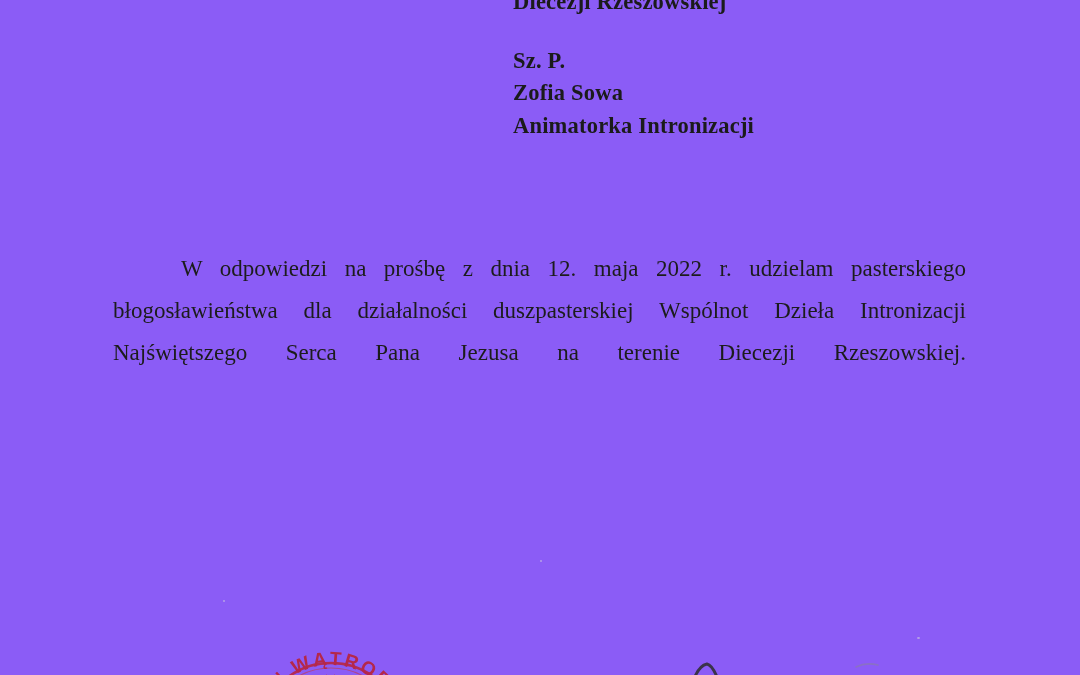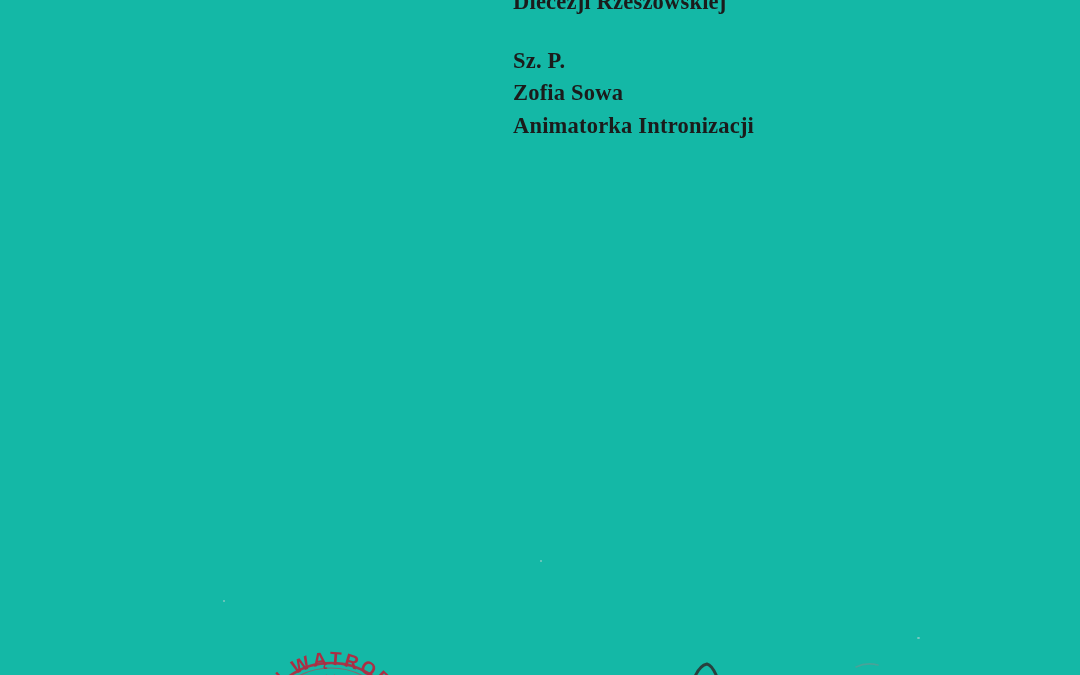--- a/index.html
+++ b/index.html
@@ -14,21 +14,21 @@
     font-family: "Liberation Serif", "DejaVu Serif", serif;
     color: #1a1a1a;
     overflow: hidden;
     position: relative;
   }
 
   .page {
     position: relative;
     width: 1080px;
     height: 675px;
-    background: #14b8a6;
+    background: #8b5cf6;
     overflow: hidden;
   }
 
   
   .addressee-block {
     position: absolute;
     left: 513px;
     top: -14px;
     width: 460px;
   }
@@ -119,20 +119,21 @@
 
   <div class="addressee-block">
     <div class="addressee-line clipped-top">Diecezji Rzeszowskiej</div>
     <div class="addressee-gap"></div>
     <div class="addressee-line">Sz. P.</div>
     <div class="addressee-line">Zofia Sowa</div>
     <div class="addressee-line">Animatorka Intronizacji</div>
   </div>
 
   <div class="body-block">
+    <p class="body-par">W odpowiedzi na prośbę z dnia 12. maja 2022 r. udzielam pasterskiego błogosławieństwa dla działalności duszpasterskiej Wspólnot Dzieła Intronizacji Najświętszego Serca Pana Jezusa na terenie Diecezji Rzeszowskiej.</p>
   </div>
 
   <div class="stamp">
     <svg viewBox="0 0 176 176" xmlns="http://www.w3.org/2000/svg" aria-hidden="true">
       <defs>
         <path id="arcTop" d="M 18,92 A 70,70 0 0 1 158,92" fill="none"></path>
         <path id="arcTopInner" d="M 30,92 A 58,58 0 0 1 146,92" fill="none"></path>
       </defs>
       <circle cx="88" cy="92" r="72" fill="none" stroke="#b8243c" stroke-width="2.6" opacity="0.95"></circle>
       <circle cx="88" cy="92" r="67" fill="none" stroke="#c23a50" stroke-width="1.2" opacity="0.7"></circle>

